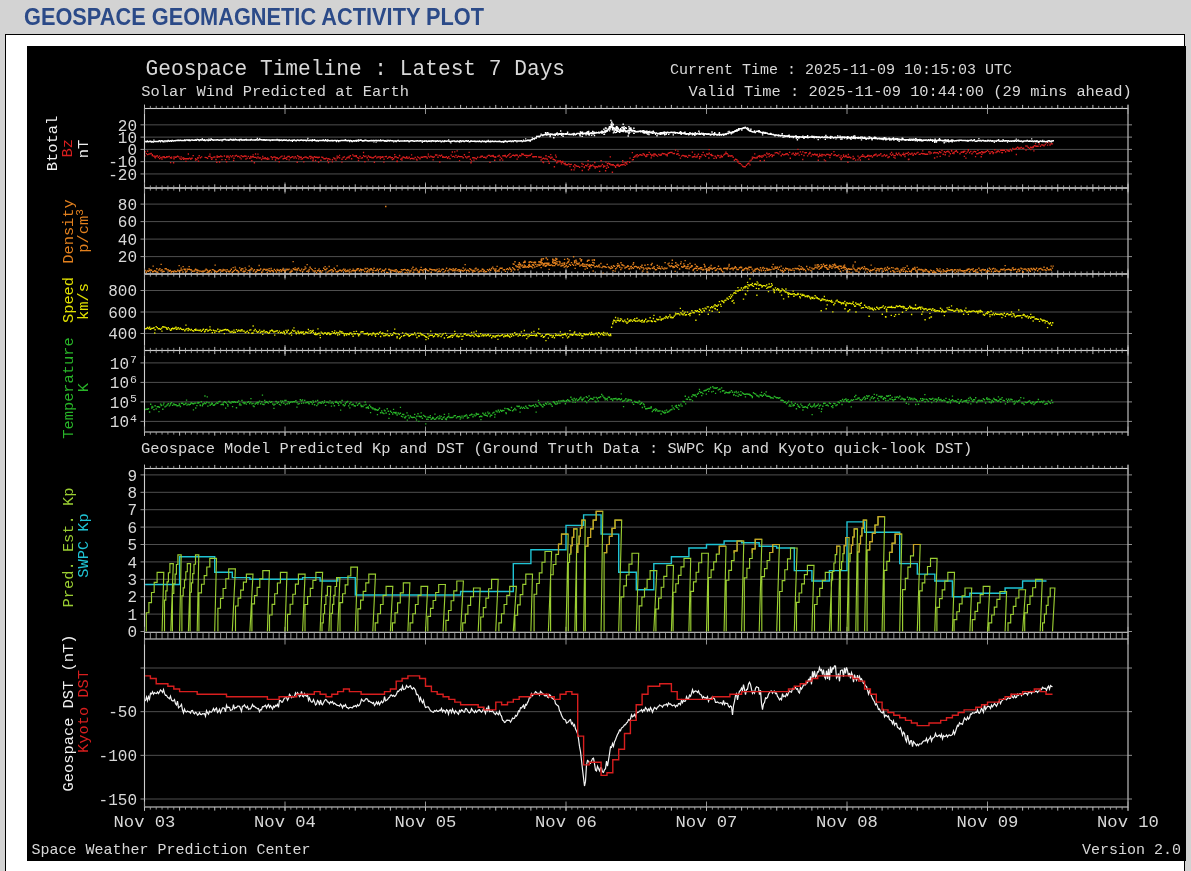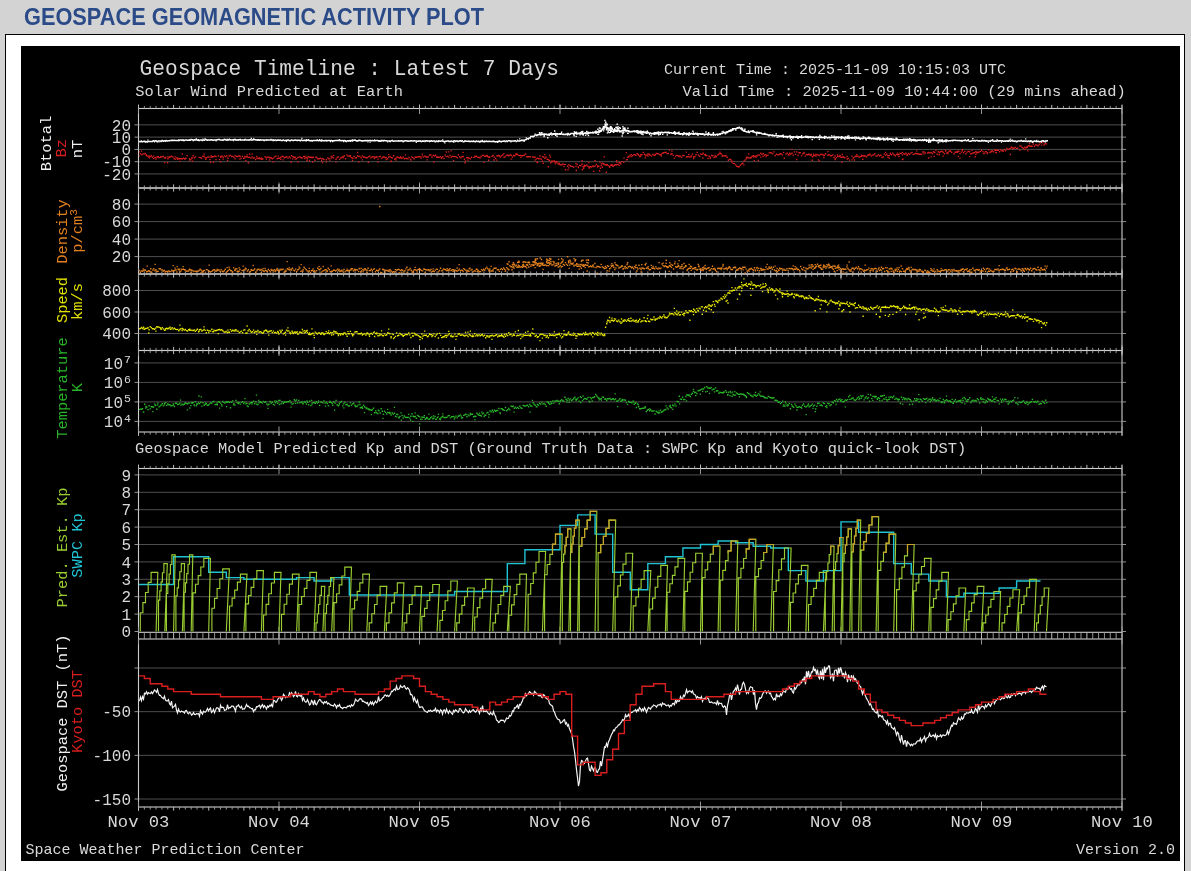--- a/index.html
+++ b/index.html
@@ -1,16 +1,16 @@
 <!DOCTYPE html>
 <html><head><meta charset="utf-8"><title>GEOSPACE GEOMAGNETIC ACTIVITY PLOT</title><style>
 html,body{margin:0;padding:0;background:#d3d3d3;width:1191px;height:871px;overflow:hidden;position:relative}
 #box{position:absolute;left:4.6px;top:34.4px;width:1178.6px;height:900px;border:1.7px solid #000;background:#fff}
 #hdr{position:absolute;left:24px;top:3.7px;font-family:"Liberation Sans",sans-serif;font-weight:bold;font-size:23.4px;color:#2b4a88;transform:scaleX(0.93);transform-origin:0 0;white-space:nowrap}
-#plot{position:absolute;left:21px;top:45.5px;will-change:transform;filter:blur(0.38px)}
+#plot{position:absolute;left:27px;top:45.5px;will-change:transform;filter:blur(0.38px)}
 body{will-change:transform}
 </style></head><body>
 <div id="box"></div>
 <div id="hdr">GEOSPACE GEOMAGNETIC ACTIVITY PLOT</div>
 <div id="plot"><svg width="1159" height="815" viewBox="15.5 45.5 1159 815">
 <rect x="15.5" y="45.5" width="1159" height="815" fill="#000"></rect>
 <defs>
 <clipPath id="c1">
           <rect x="133.6" y="108.60" width="982.30" height="78.30"></rect>
         </clipPath>

